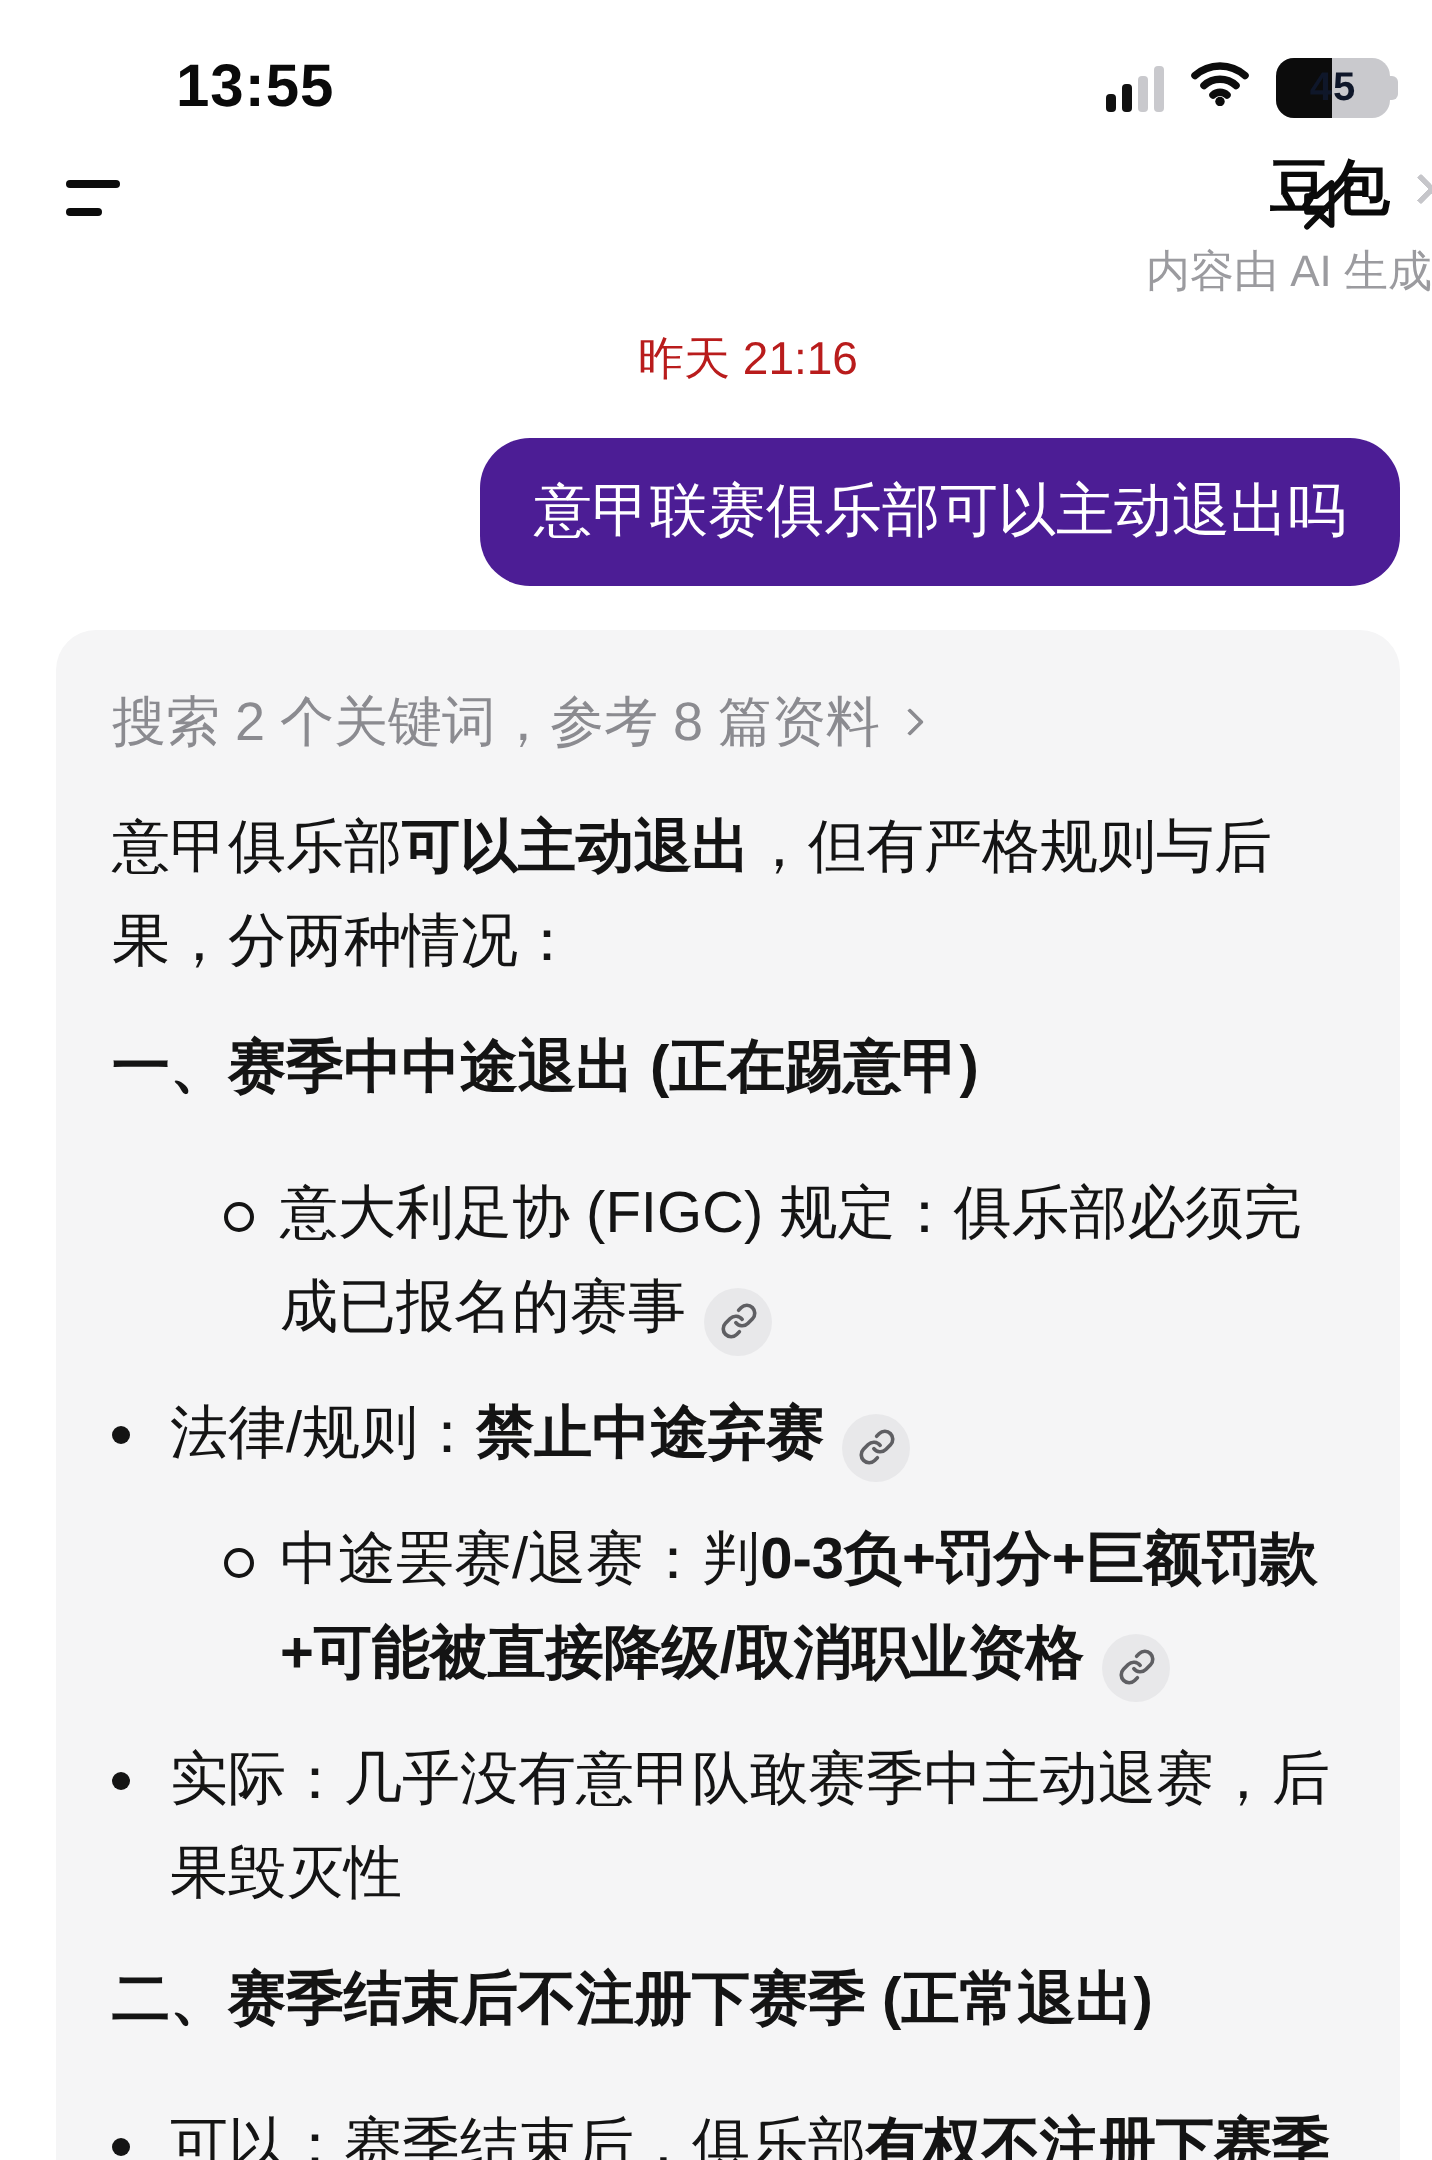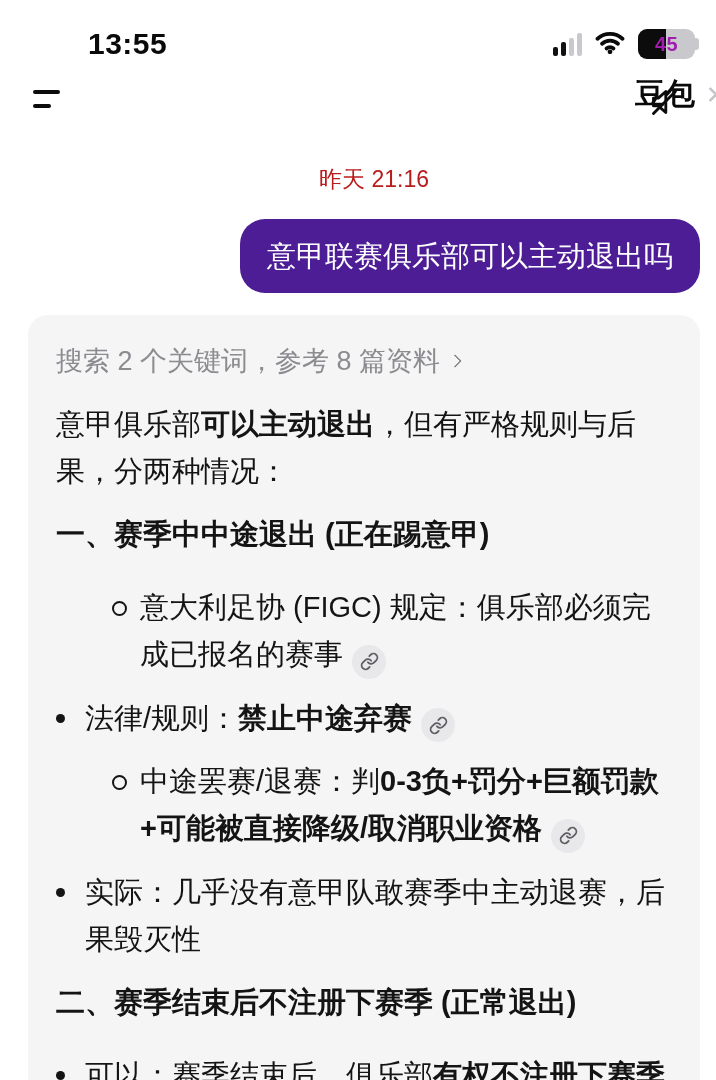--- a/index.html
+++ b/index.html
@@ -15,21 +15,21 @@
   .signal i{ display:block; width:5px; border-radius:2px; background:#c9c9cd; }
   .signal i:nth-child(1){ height:9px;  background:#111; }
   .signal i:nth-child(2){ height:14px; background:#111; }
   .signal i:nth-child(3){ height:18px; }
   .signal i:nth-child(4){ height:23px; }
   .battery{ position:relative; width:57px; height:30px; border-radius:9px;
     background:#c9c9cd; margin-right:6px; }
   .battery-fill{ position:absolute; left:0; top:0; bottom:0; width:49%;
     background:#0c0c0c; border-radius:9px 0 0 9px; }
   .battery-num{ position:absolute; inset:0; display:flex; align-items:center;
-    justify-content:center; color:#a21caf; font-weight:700; font-size:20px; letter-spacing:.5px; }
+    justify-content:center; color:#0f172a; font-weight:700; font-size:20px; letter-spacing:.5px; }
   .battery-nub{ position:absolute; right:-4px; top:9px; width:4px; height:12px;
     background:#c9c9cd; border-radius:0 3px 3px 0; }
 
   
   .header{ position:relative; margin-top:12px; height:78px; }
   .menu-btn{ position:absolute; left:33px; top:16px; width:28px; height:22px; cursor:pointer; }
   .menu-btn span{ display:block; height:4px; border-radius:2px; background:#0c0c0c; }
   .menu-btn span:first-child{ width:27px; margin-bottom:10px; }
   .menu-btn span:last-child{ width:18px; }
   .header-center{ position:absolute; left:0; right:0; top:0; display:flex;
@@ -104,20 +104,21 @@
 <div class="header">
   <div class="menu-btn">
       <span></span>
       <span></span>
     </div>
   <div class="header-center">
     <div class="title-row">
       <span class="app-title">豆包</span>
       <span class="chev"></span>
     </div>
+    <div class="subtitle">内容由 AI 生成</div>
   </div>
   <div class="mute-btn">
     <span>
       <svg width="36" height="36" viewBox="0 0 24 24">
         <path d="M5 9.4 h3.2 L13.2 5 v14 l-5 -4.4 H5 z" fill="none" stroke="#0c0c0c" stroke-width="1.9" stroke-linejoin="round"></path>
         <line x1="5" y1="19.6" x2="19.6" y2="5" stroke="#0c0c0c" stroke-width="1.9" stroke-linecap="round"></line>
       </svg>
     </span>
   </div>
 </div>

